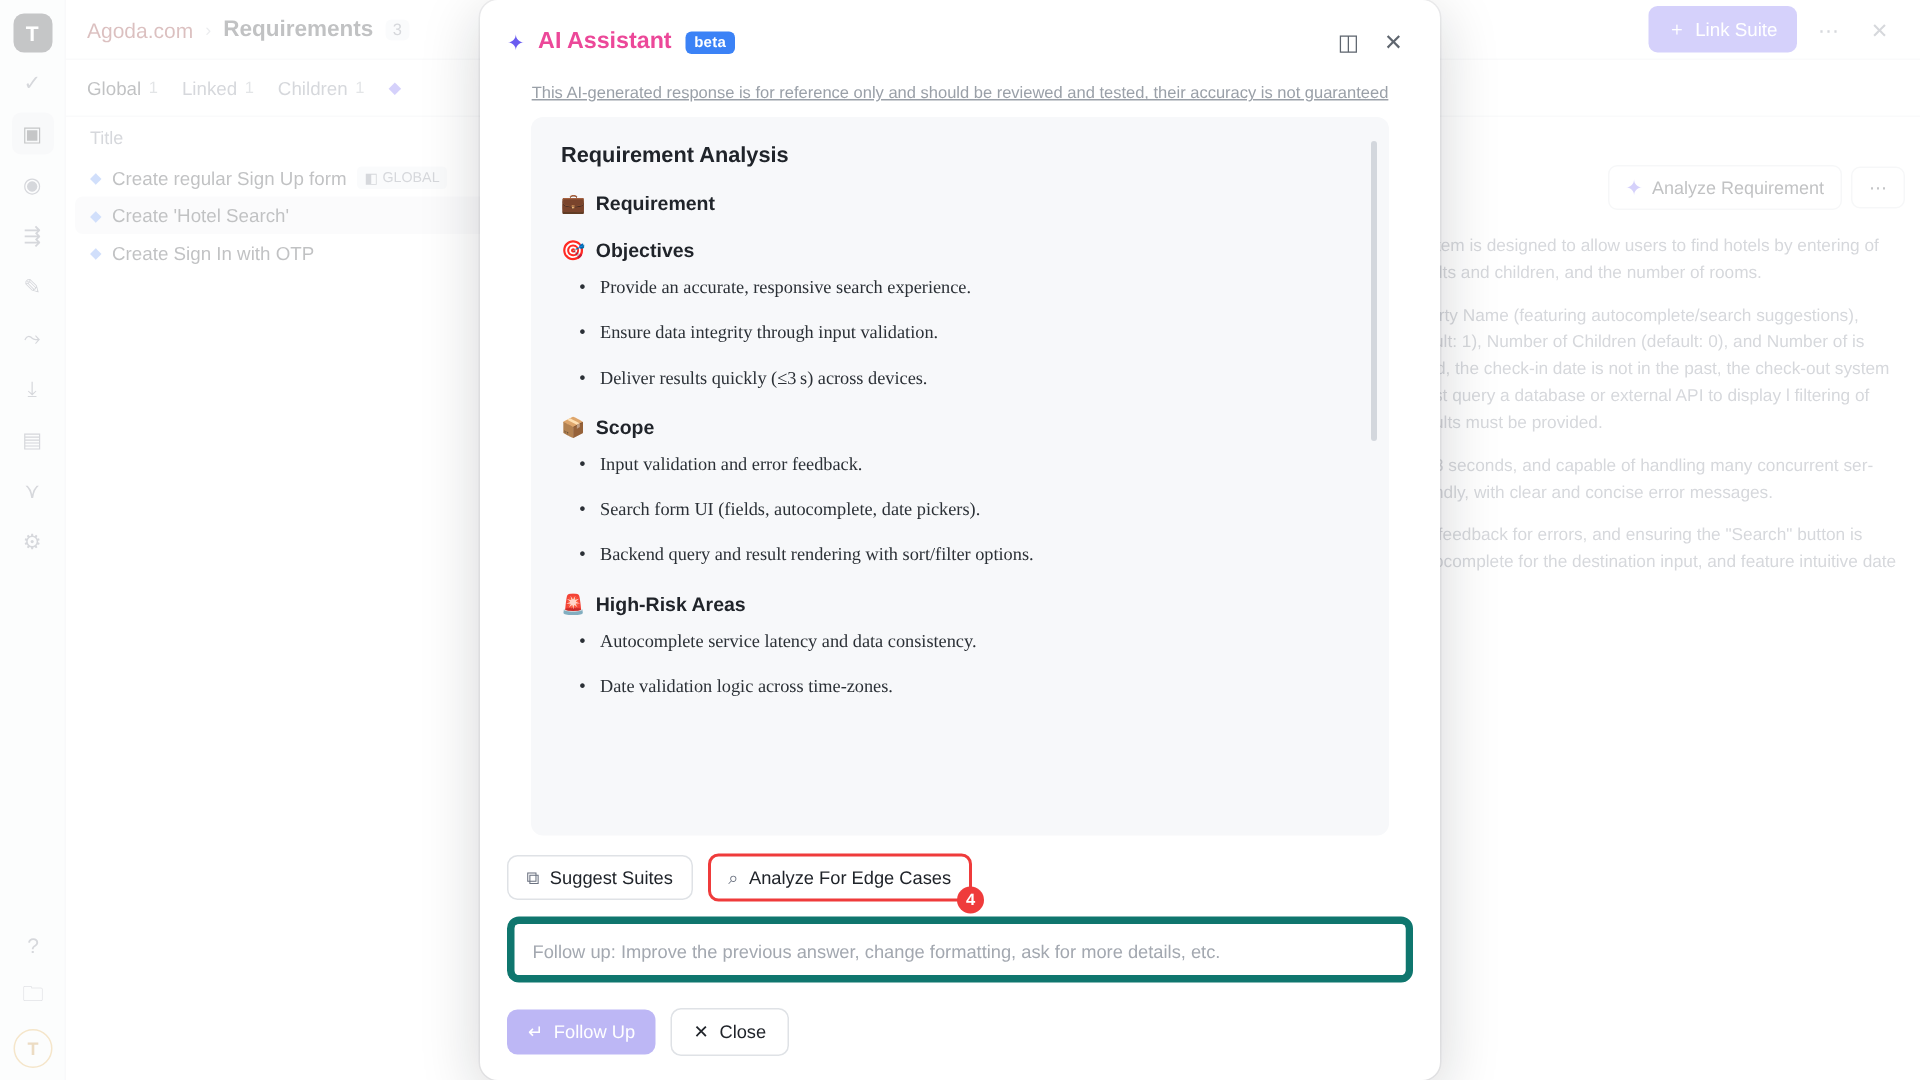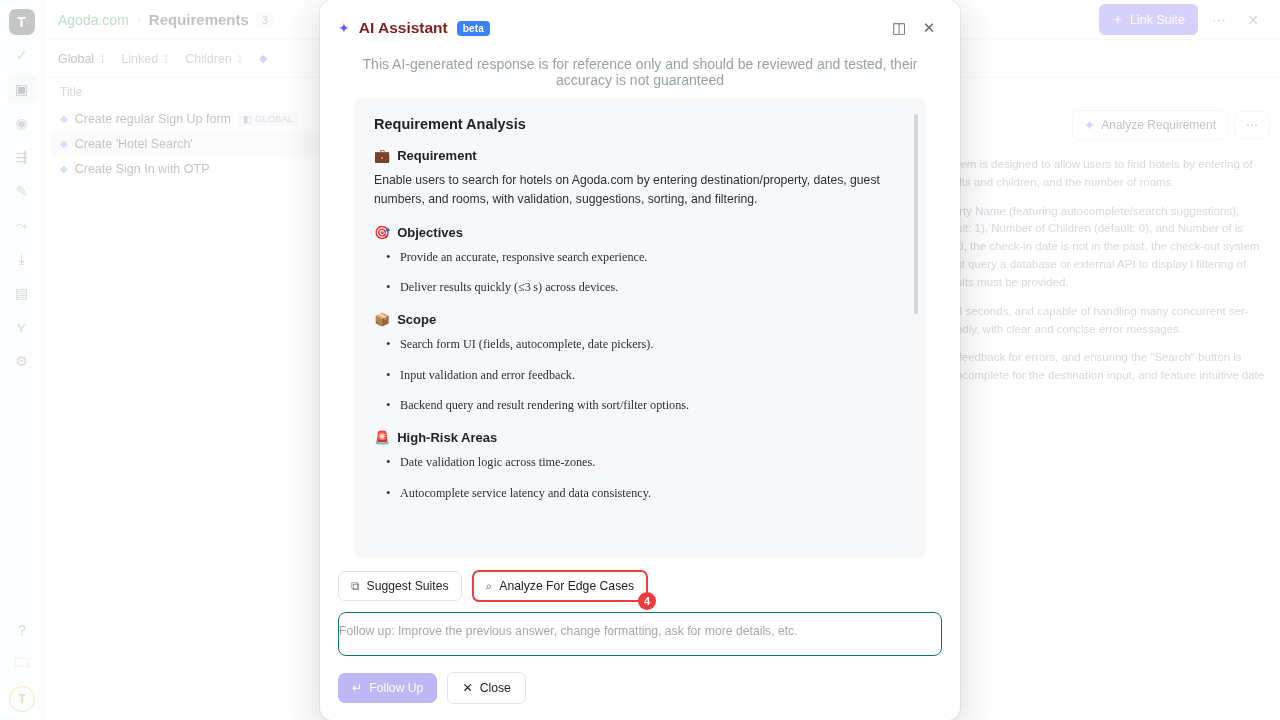--- a/index.html
+++ b/index.html
@@ -37,21 +37,21 @@
     width: 26px; height: 26px; border-radius: 50%; border: 1.5px solid #d9a441;
     color: #b9802a; font-size: 12px; font-weight: 700;
     display: flex; align-items: center; justify-content: center; margin-top: 8px;
   }
 
   .top-bar {
     position: absolute; left: 44px; top: 0; right: 0; height: 40px;
     display: flex; align-items: center; padding: 0 14px; gap: 8px;
     border-bottom: 1px solid #eceef1; background: #fff;
   }
-  .crumb { font-size: 14px; color: #15803d; }
+  .crumb { font-size: 14px; color: #7f1d1d; }
   .crumb.strong { color: #20242a; font-weight: 600; font-size: 15px; }
   .crumb-sep { color: #b6bbc3; font-size: 12px; }
   .count-chip {
     font-size: 11px; background: #eef0f3; color: #6b7280;
     border-radius: 4px; padding: 1px 5px;
   }
   .topbar-right { margin-left: auto; display: flex; align-items: center; gap: 8px; }
   .btn-primary {
     background: #6a5cf0; color: #fff; border: none; border-radius: 6px;
     font-size: 12.5px; padding: 7px 13px; display: flex; align-items: center; gap: 6px;
@@ -103,33 +103,34 @@
   .modal {
     position: absolute; left: 320px; top: 0; width: 640px; height: 720px;
     background: #fff; border-radius: 12px;
     box-shadow: 0 10px 40px rgba(16,20,28,0.18), 0 0 0 1px rgba(16,20,28,0.06);
     display: flex; flex-direction: column; overflow: hidden;
   }
   .modal-head {
     height: 56px; display: flex; align-items: center; padding: 0 18px; gap: 9px;
   }
   .spark { color: #6a5cf0; font-size: 14px; }
-  .modal-title { font-size: 15.5px; font-weight: 700; color: #7f1d1d; }
+  .modal-title { font-size: 15.5px; font-weight: 700; color: #ec4899; }
   .beta {
     font-size: 10px; font-weight: 700; color: #fff; background: #3b82f6;
     border-radius: 4px; padding: 2px 6px; letter-spacing: .2px;
   }
   .head-actions { margin-left: auto; display: flex; align-items: center; gap: 4px; }
   .head-icon {
     width: 26px; height: 26px; border-radius: 6px; border: none; background: transparent;
     color: #5f666f; font-size: 15px; display: flex; align-items: center; justify-content: center;
   }
   .disclaimer {
-    padding: 0 18px 10px 18px; font-size: 14px; color: #9aa0a8;
+    padding: 0 18px 10px 18px; font-size: 11px; color: #9aa0a8;
     text-align: center;
+    text-decoration: underline;
   }
 
   .content-wrap { padding: 0 34px; flex: 1; min-height: 0; display: flex; }
   .content-card {
     flex: 1; background: #f7f8fa; border-radius: 8px; padding: 18px 20px 10px 20px;
     overflow: hidden; position: relative;
   }
   .scroll-track {
     position: absolute; right: 4px; top: 8px; width: 4px; height: 480px;
     background: transparent;
@@ -168,22 +169,22 @@
   .qa-btn.highlight { border: 2px solid #ef3b3b; position: relative; }
   .badge-num {
     position: absolute; right: -10px; bottom: -10px;
     width: 18px; height: 18px; border-radius: 50%;
     background: #ef3b3b; color: #fff; font-size: 11px; font-weight: 700;
     display: flex; align-items: center; justify-content: center;
   }
 
   .followup-wrap { padding: 10px 18px 0 18px; }
   .followup {
-    width: 100%; height: 44px; resize: none; border: 1px solid #0f766e;
-    border-radius: 8px; padding: 11px 0; font-size: 12.2px;
+    width: 100%; height: 44px; resize: none; border: 5px solid #0f766e;
+    border-radius: 8px; padding: 11px 12px; font-size: 12.2px;
     font-family: "Liberation Sans", sans-serif; color: #20242a; background: #fff;
   }
   .followup::placeholder { color: #a3a8b0; }
 
   .modal-foot { display: flex; gap: 10px; padding: 12px 18px 16px 18px; align-items: center; }
   .btn-followup {
     background: #bdb7f5; color: #fff; border: none; border-radius: 7px;
     font-size: 12.2px; padding: 8px 14px; display: flex; align-items: center; gap: 7px;
   }
   .btn-close {
@@ -305,48 +306,48 @@
     <div class="content-wrap">
       <div class="content-card">
 
         <div class="doc-title">Requirement Analysis</div>
 
 
         <div class="sec-head">
           <span class="sec-emoji">💼</span>
           <span>Requirement</span>
         </div>
-        <div class="para">Enable users to search for hotels on Agoda.com by entering destination/property, dates, guest numbers, and rooms, with validation, suggestions, sorting, and filtering.</div>
 
         <div class="sec-head">
           <span class="sec-emoji">🎯</span>
           <span>Objectives</span>
         </div>
         <ul class="bullets">
           <li>Provide an accurate, responsive search experience.</li>
+          <li>Ensure data integrity through input validation.</li>
           <li>Deliver results quickly (≤3 s) across devices.</li>
         </ul>
 
         <div class="sec-head">
           <span class="sec-emoji">📦</span>
           <span>Scope</span>
         </div>
         <ul class="bullets">
+          <li>Input validation and error feedback.</li>
           <li>Search form UI (fields, autocomplete, date pickers).</li>
-          <li>Input validation and error feedback.</li>
           <li>Backend query and result rendering with sort/filter options.</li>
         </ul>
 
         <div class="sec-head">
           <span class="sec-emoji">🚨</span>
           <span>High-Risk Areas</span>
         </div>
         <ul class="bullets">
+          <li>Autocomplete service latency and data consistency.</li>
           <li>Date validation logic across time-zones.</li>
-          <li>Autocomplete service latency and data consistency.</li>
         </ul>
 
         <div class="scroll-track">
           <div class="scroll-thumb"></div>
         </div>
       </div>
     </div>
 
     <div class="quick-actions">
       <button class="qa-btn">

